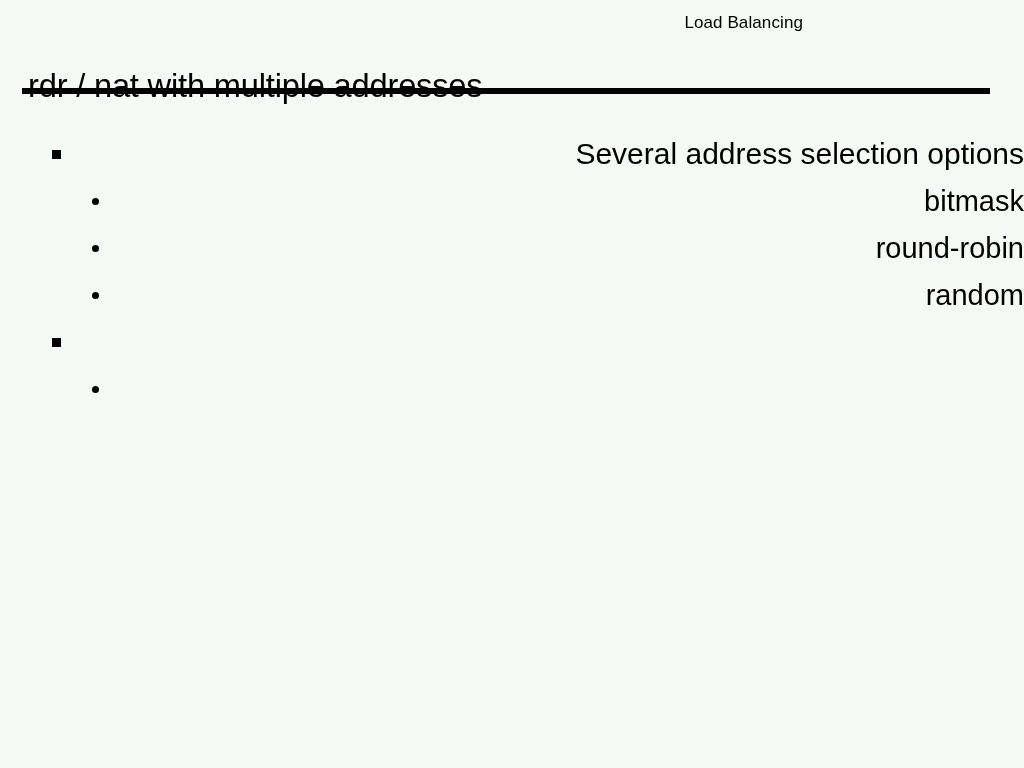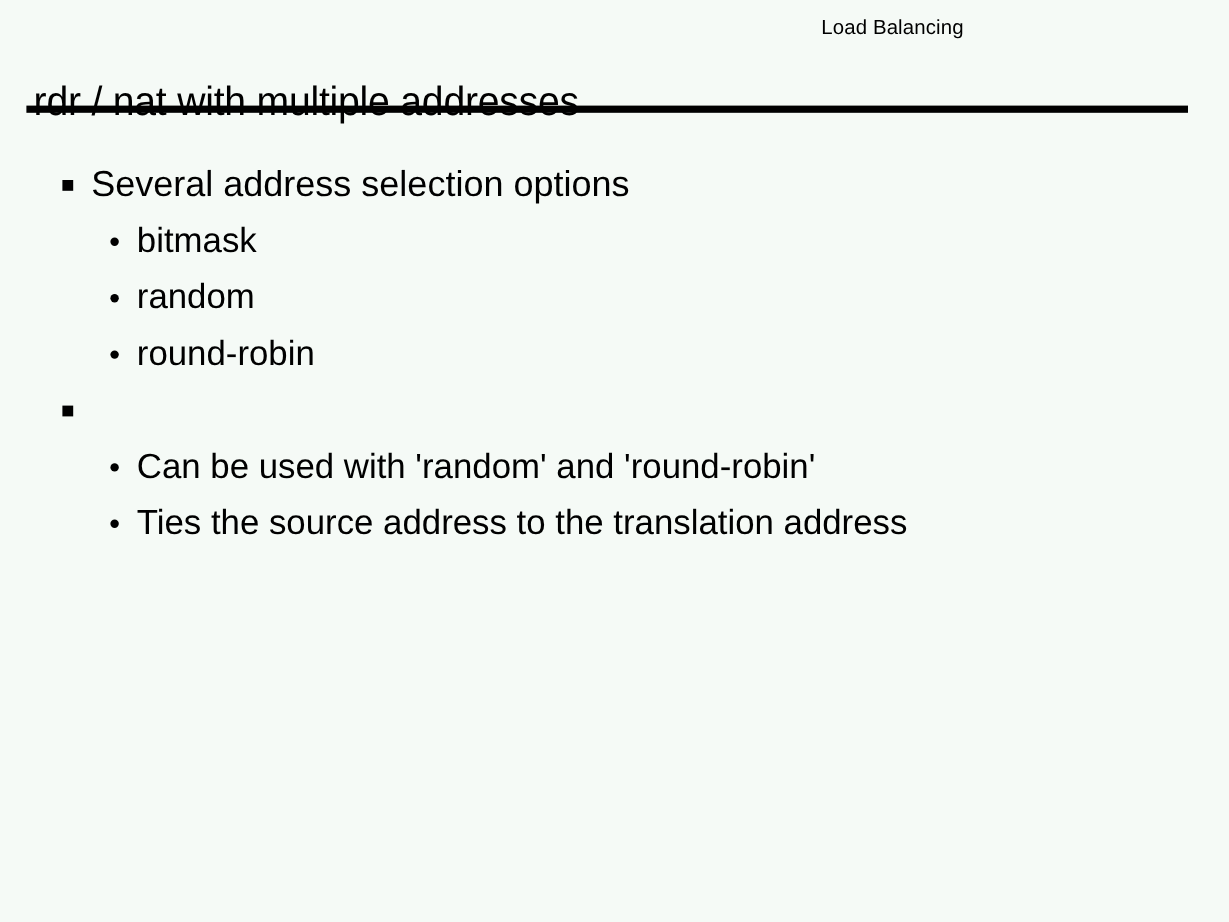--- a/index.html
+++ b/index.html
@@ -60,20 +60,21 @@
     position: absolute;
     left: 0;
     top: 134px;
     width: 1024px;
   }
 
   .li {
     position: relative;
     display: block;
     white-space: nowrap;
+    text-align: right;
   }
 
   
   .lvl1 {
     padding-left: 76px;
     height: 47px;
     font-size: 30px;
     line-height: 40px;
   }
   .lvl1 .bullet-square {
@@ -126,36 +127,31 @@
     </div>
 
     <div class="li lvl2">
       <span class="bullet-dot"></span>
       <span class="li-text">bitmask</span>
     </div>
 
 
     <div class="li lvl2">
       <span class="bullet-dot"></span>
-      <span class="li-text">random</span>
+      <span class="li-text">round-robin</span>
     </div>
 
     <div class="li lvl2">
       <span class="bullet-dot"></span>
-      <span class="li-text">round-robin</span>
+      <span class="li-text">random</span>
     </div>
 
     <div class="li lvl1">
       <span class="bullet-square"></span>
     </div>
 
     <div class="li lvl2">
       <span class="bullet-dot"></span>
-      <span class="li-text">Can be used with 'random' and 'round-robin'</span>
     </div>
 
-    <div class="li lvl2">
-      <span class="bullet-dot"></span>
-      <span class="li-text">Ties the source address to the translation address</span>
-    </div>
 
   </div>
 </div>
 
 </body></html>

